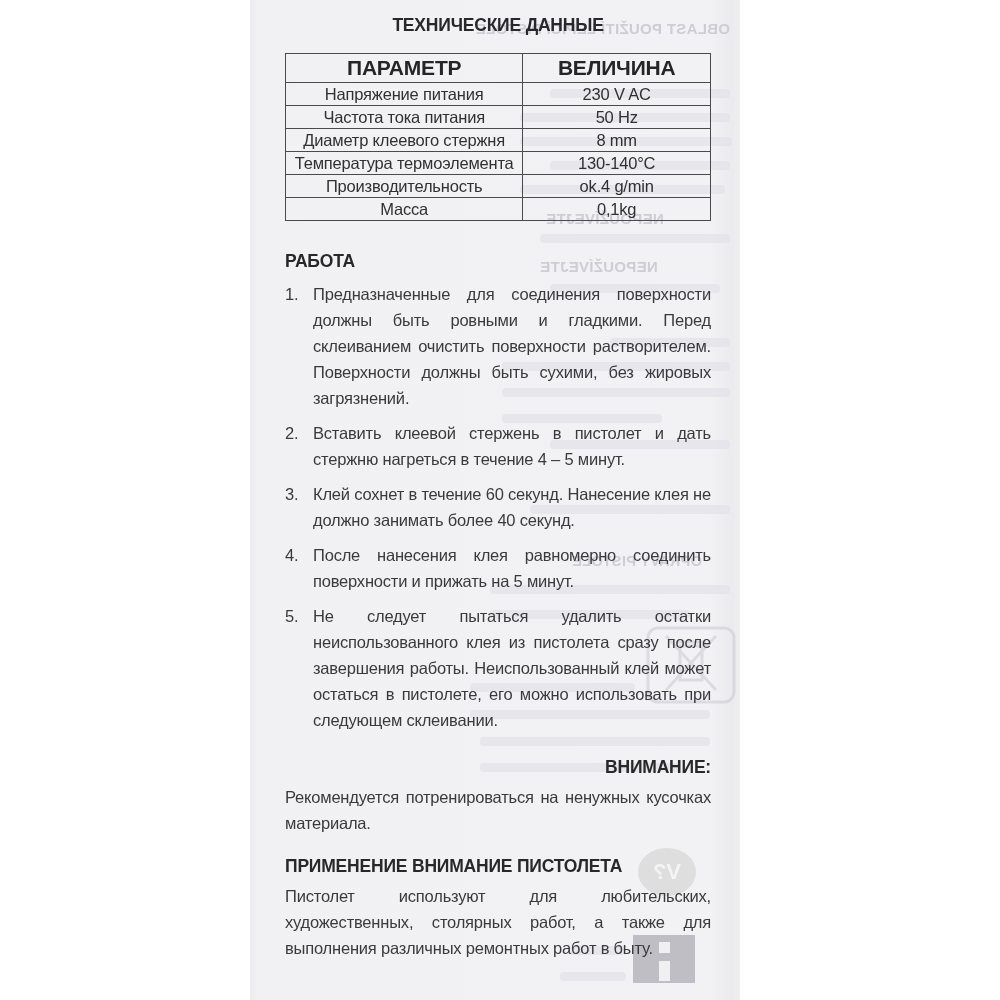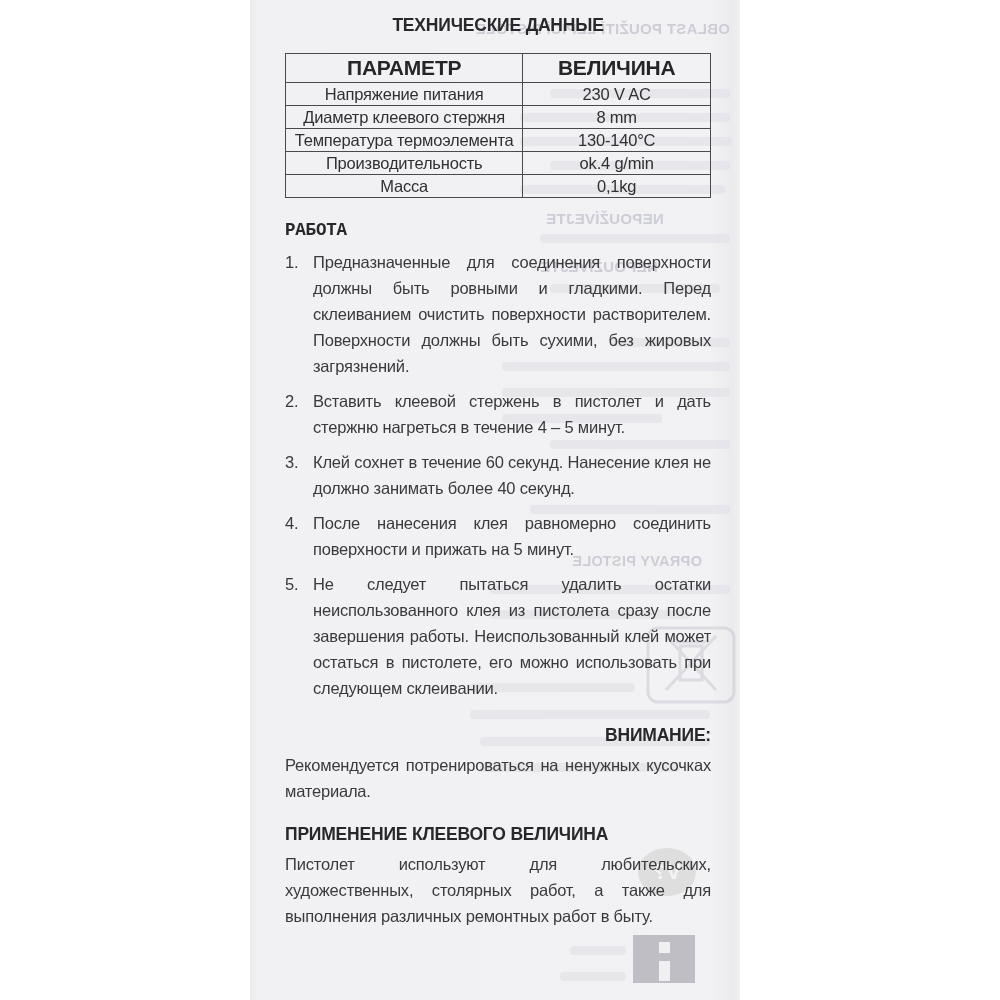--- a/index.html
+++ b/index.html
@@ -47,21 +47,21 @@
     border-collapse:collapse;width:426px;margin-top:17px;
     color:#303032;font-size:16.5px;
   }
   table.tech th, table.tech td{
     border:1.6px solid #4a4a4d;padding:1px 8px;vertical-align:middle;
   }
   table.tech th{font-weight:bold;text-align:center;height:26px;font-size:21px;color:#252527;}
   table.tech td{height:20px;text-align:center;}
   td.col-param{width:222px;}
   td.col-value{width:172px;}
-  .work-title{margin-top:22px;font-family:Liberation Mono, monospace;}
+  .work-title{margin-top:30px;}
   .num-list{margin-top:8px;}
   .num-item{display:flex;margin-top:9px;line-height:26px;}
   .num-item .num{flex:0 0 28px;}
   .num-item .txt{flex:1;text-align:justify;}
   .attn-title{margin-top:24px;text-align:right;}
   .body-par{margin:6px 0 0 0;line-height:26px;text-align:justify;}
   .app-title{margin-top:20px;}
 </style>
 </head>
 <body>
@@ -120,20 +120,24 @@
       <tbody>
           <tr>
         <th>ПАРАМЕТР</th>
         <th>ВЕЛИЧИНА</th>
       </tr>
       <tr>
         <td class="col-param">Напряжение питания</td>
         <td class="col-value">230 V AC</td>
       </tr>
       <tr>
+        <td class="col-param">Частота тока питания</td>
+        <td class="col-value">50 Hz</td>
+      </tr>
+      <tr>
         <td class="col-param">Диаметр клеевого стержня</td>
         <td class="col-value">8 mm</td>
       </tr>
       <tr>
         <td class="col-param">Температура термоэлемента</td>
         <td class="col-value">130-140°C</td>
       </tr>
       <tr>
         <td class="col-param">Производительность</td>
         <td class="col-value">ok.4 g/min</td>
@@ -166,17 +170,17 @@
       </div>
       <div class="num-item">
         <span class="num">5.</span>
         <span class="txt">Не следует пытаться удалить остатки неиспользованного клея из пистолета сразу после завершения работы. Неиспользованный клей может остаться в пистолете, его можно использовать при следующем склеивании.</span>
       </div>
     </div>
 
     <h2 class="heading attn-title">ВНИМАНИЕ:</h2>
     <p class="body-par">Рекомендуется потренироваться на ненужных кусочках материала.</p>
 
-    <h2 class="heading app-title">ПРИМЕНЕНИЕ КЛЕЕВОГО ВЕЛИЧИНА</h2>
+    <h2 class="heading app-title">ПРИМЕНЕНИЕ ВНИМАНИЕ ПИСТОЛЕТА</h2>
     <p class="body-par">Пистолет используют для любительских, художественных, столярных работ, а также для выполнения различных ремонтных работ в быту.</p>
 
   </div>
 </div>
 
 </body></html>

